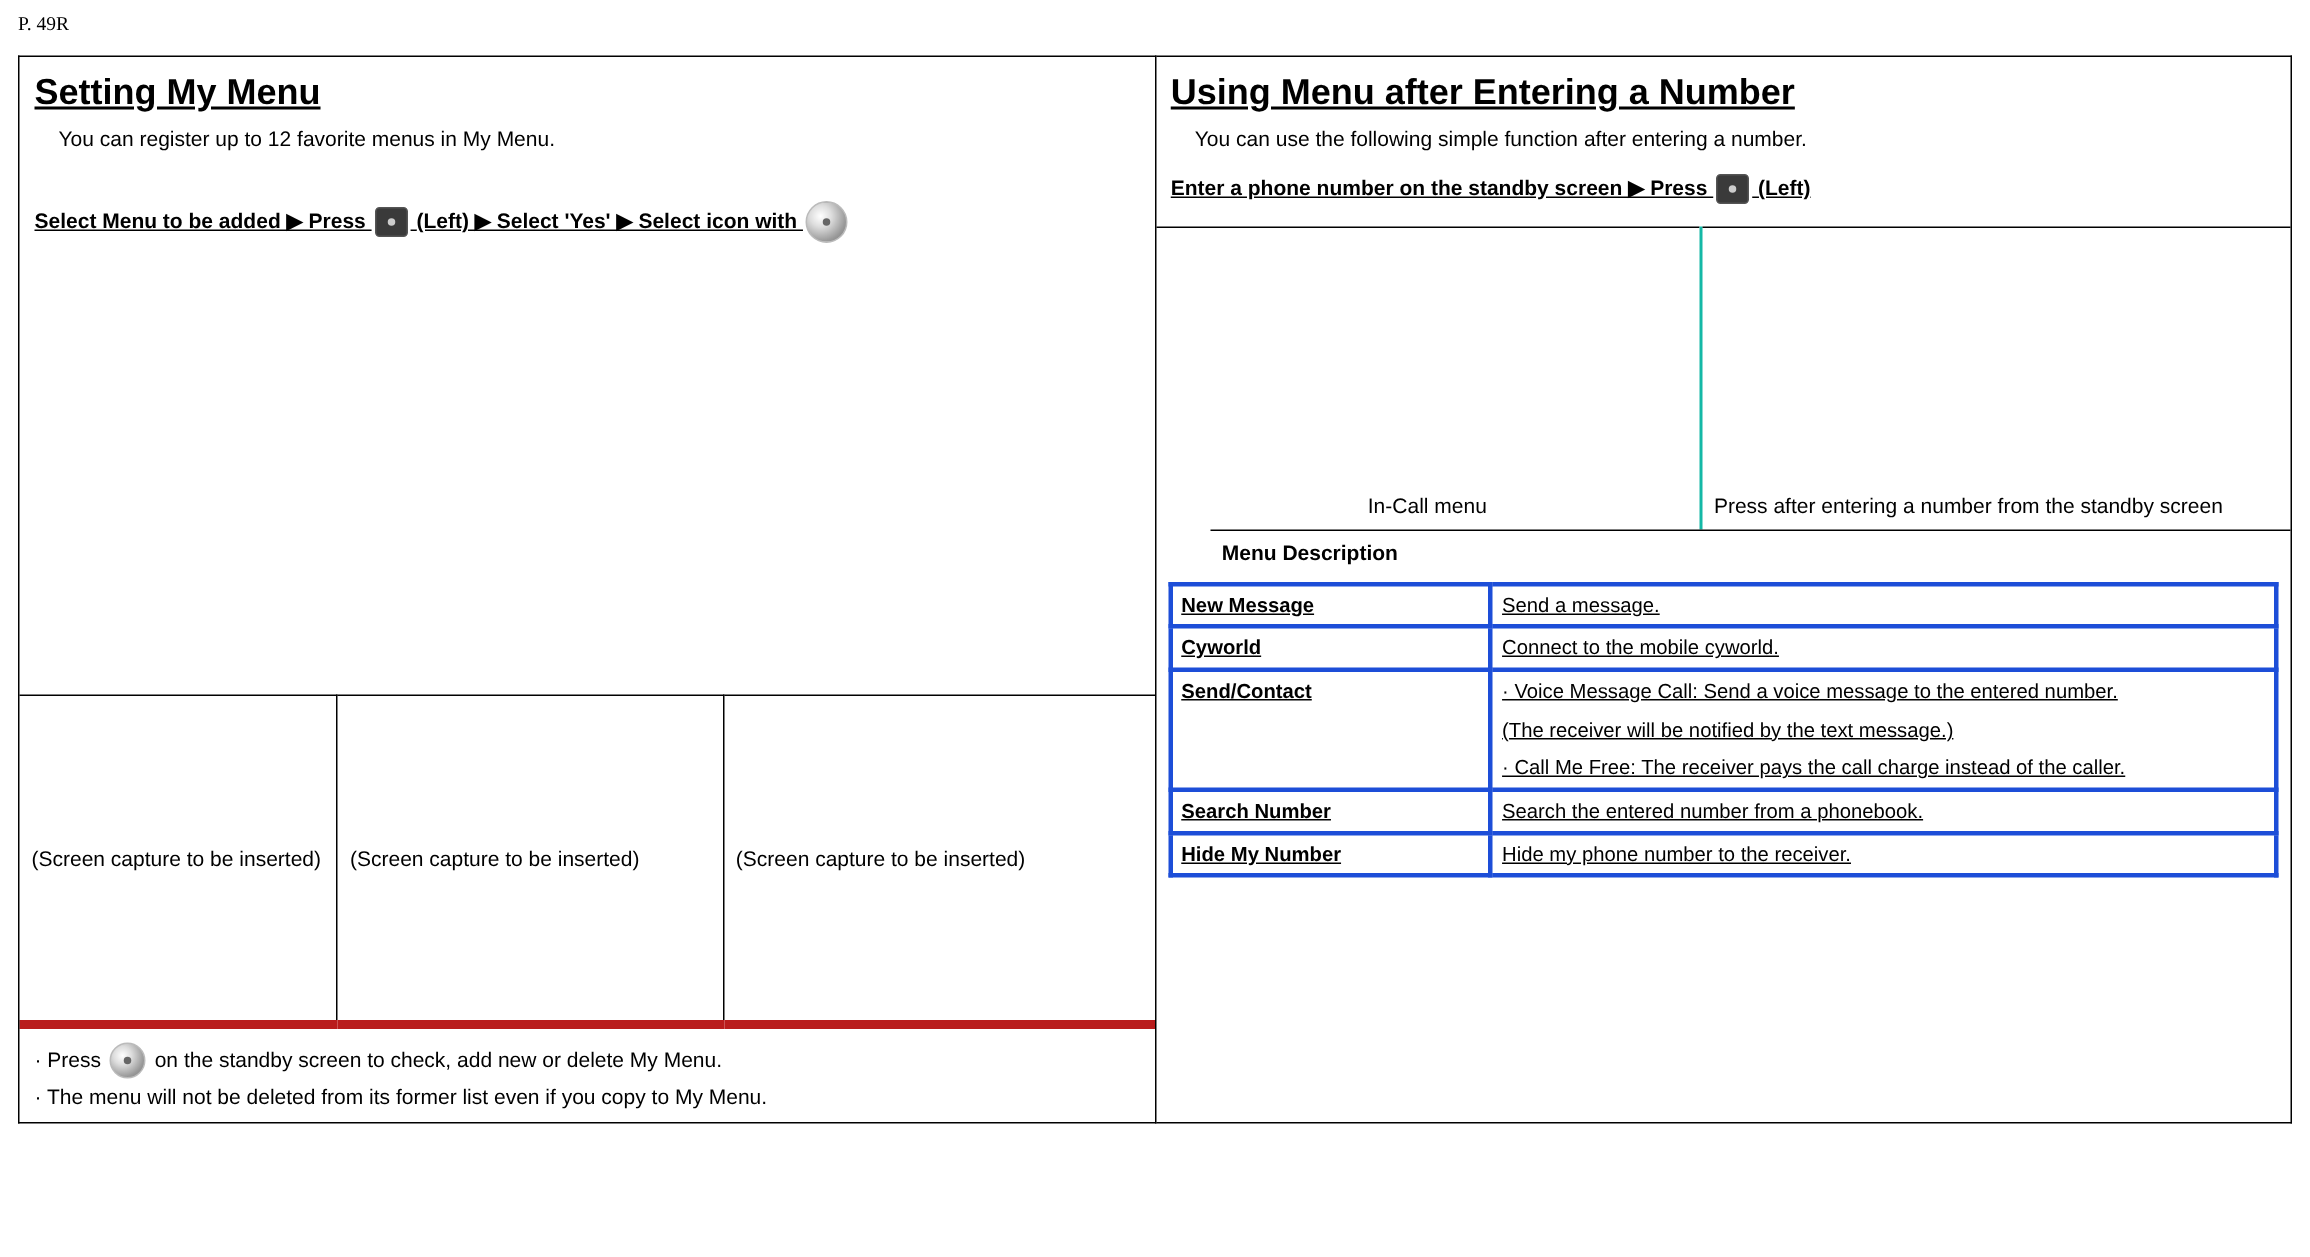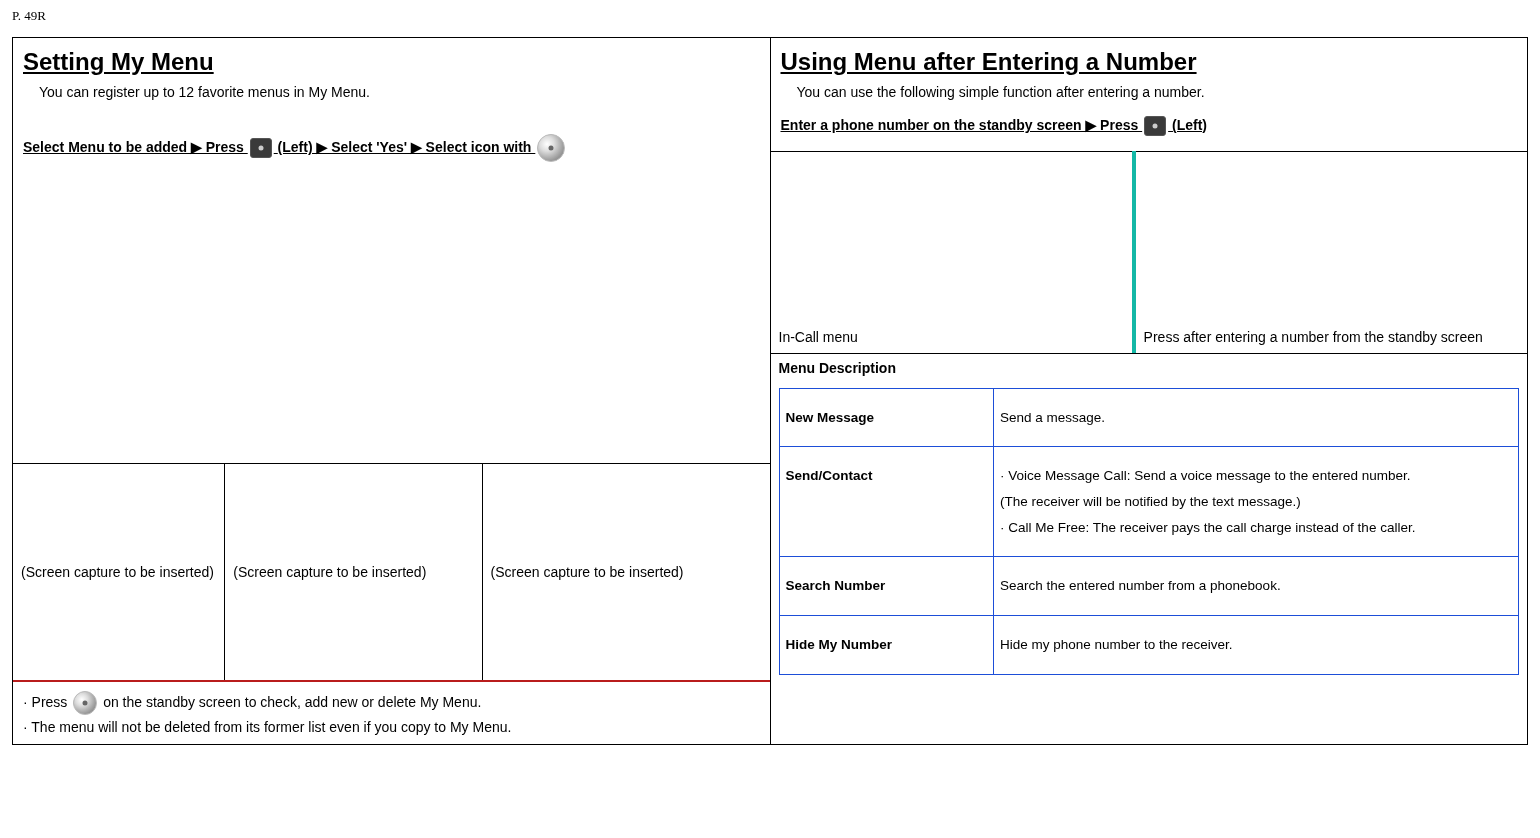--- a/index.html
+++ b/index.html
@@ -92,21 +92,21 @@
     .orb-icon-sm {
       width: 22px;
       height: 22px;
     }
     .screen-cap-table {
       width: 100%;
       border-collapse: collapse;
     }
     .screen-cap-table td {
       border-top: 1px solid #000;
-      border-bottom: 2px solid #b91c1c;
+      border-bottom: 6px solid #b91c1c;
       border-right: 1px solid #000;
       padding: 8px;
       height: 200px;
       vertical-align: middle;
       text-align: justify;
       text-justify: inter-word;
     }
     .screen-cap-table td:first-child {
       width: 28%;
     }
@@ -120,41 +120,44 @@
       width: 100%;
       border-collapse: collapse;
     }
     .right-two-col td {
       border-top: 1px solid #000;
       padding: 8px;
       vertical-align: bottom;
       height: 185px;
     }
     .right-two-col td:first-child {
-      border-right: 4px solid #14b8a6;
+      border-right: 2px solid #14b8a6;
       width: 48%;
+      text-align: center;
     }
     .menu-desc-title {
       font-weight: bold;
       padding: 6px 8px 12px 8px;
       border-top: 1px solid #000;
+      margin-left: 36px;
     }
     .menu-desc-table-wrap {
       padding: 0 8px 30px 8px;
     }
     .menu-desc-table {
       width: 100%;
       border-collapse: collapse;
       font-size: 13.5px;
     }
     .menu-desc-table td {
-      border: 1px solid #1d4ed8;
-      padding: 16px 6px;
+      border: 3px solid #1d4ed8;
+      padding: 0 6px;
       vertical-align: top;
       line-height: 1.9;
+      text-decoration: underline;
     }
     .menu-desc-table td:first-child {
       width: 29%;
       font-weight: bold;
     }
     .justify-text {
       text-align: justify;
       margin-top: 32px;
     }
     .gap-fill {
@@ -223,20 +226,24 @@
           </table>
         <div class="menu-desc-title">Menu Description</div>
         <div class="menu-desc-table-wrap">
           <table class="menu-desc-table">
             <tbody>
               <tr>
                 <td>New Message</td>
                 <td>Send a message.</td>
               </tr>
               <tr>
+                <td>Cyworld</td>
+                <td>Connect to the mobile cyworld.</td>
+              </tr>
+              <tr>
                 <td>Send/Contact</td>
                 <td class="justify-text" style="white-space: pre-line;">· Voice Message Call: Send a voice message to the entered number.
 (The receiver will be notified by the text message.)
 · Call Me Free: The receiver pays the call charge instead of the caller.</td>
               </tr>
               <tr>
                 <td>Search Number</td>
                 <td>Search the entered number from a phonebook.</td>
               </tr>
               <tr>

